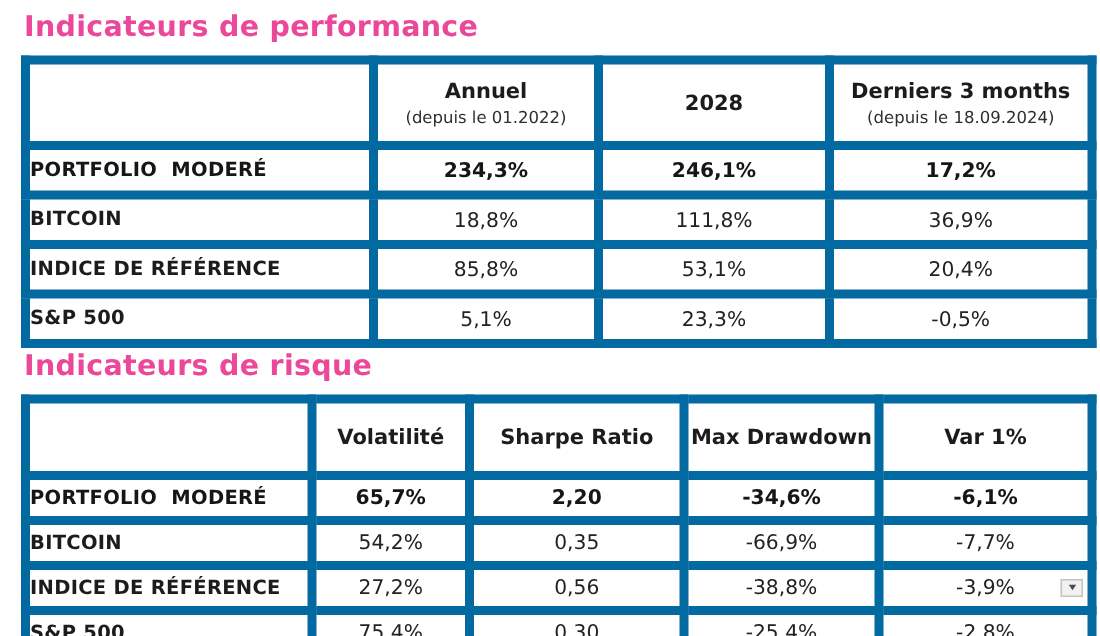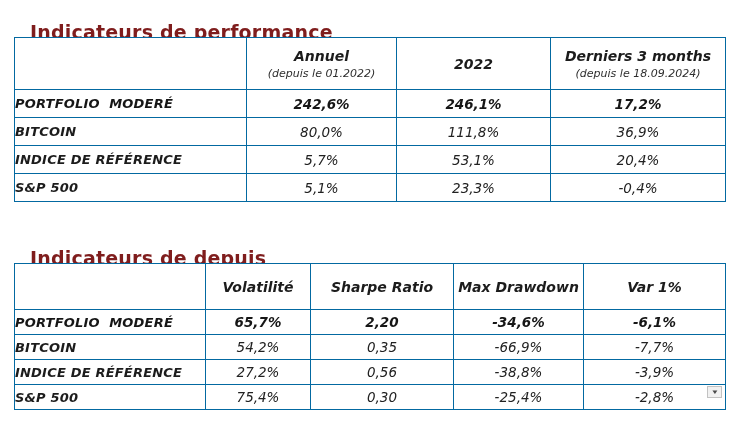--- a/index.html
+++ b/index.html
@@ -7,41 +7,40 @@
     width:733px;height:424px;
     background:#ffffff;
     font-family:"DejaVu Sans","Liberation Sans",sans-serif;
     color:#1e1e1e;
     position:relative;
     overflow:hidden;
   }
   .section-title{
     position:absolute;left:14px;
     font-size:19px;font-weight:800;letter-spacing:.2px;
-    color:#7f1d1d;margin:16px;
+    color:#ec4899;margin:2px;
   }
   #perf-title{top:5px;}
   #risk-title{top:231px;}
 
   table{
     position:absolute;left:14px;
     border-collapse:collapse;table-layout:fixed;
     width:711px;
     background:#ffffff;
   }
   #perf-table{top:37px;}
   #risk-table{top:263px;border-radius:19px;}
 
   th,td{
-    border:1px solid #0369a1;
+    border:6px solid #0369a1;
     text-align:center;vertical-align:middle;
     padding:0;
     font-size:13.5px;
     color:#222222;
-    font-style:italic;
   }
   #perf-table td{height:27px;}
   #risk-table td{height:24px;}
   #perf-table .hdr-row th{height:51px;}
   #risk-table .hdr-row th{height:45px;}
 
   .col-main{
     font-weight:700;font-size:14px;color:#1c1c1c;line-height:18px;
   }
   .col-sub{
@@ -86,55 +85,55 @@
       <col style="width:175px">
     </colgroup>
   <tbody>
       <tr class="hdr-row">
     <th></th>
     <th>
       <div class="col-main">Annuel</div>
       <div class="col-sub">(depuis le 01.2022)</div>
     </th>
     <th>
-      <div class="col-main">2022</div>
+      <div class="col-main">2028</div>
     </th>
     <th>
       <div class="col-main">Derniers 3 months</div>
       <div class="col-sub">(depuis le 18.09.2024)</div>
     </th>
   </tr>
   <tr class="emph">
     <td class="row-label">PORTFOLIO  MODERÉ</td>
-    <td>242,6%</td>
+    <td>234,3%</td>
     <td>246,1%</td>
     <td>17,2%</td>
   </tr>
   <tr>
     <td class="row-label">BITCOIN</td>
-    <td>80,0%</td>
+    <td>18,8%</td>
     <td>111,8%</td>
     <td>36,9%</td>
   </tr>
   <tr>
     <td class="row-label">INDICE DE RÉFÉRENCE</td>
-    <td>5,7%</td>
+    <td>85,8%</td>
     <td>53,1%</td>
     <td>20,4%</td>
   </tr>
   <tr>
     <td class="row-label">S&amp;P 500</td>
     <td>5,1%</td>
     <td>23,3%</td>
-    <td>-0,4%</td>
+    <td>-0,5%</td>
   </tr>
 </tbody>
   </table>
 
-<h1 id="risk-title" class="section-title">Indicateurs de depuis</h1>
+<h1 id="risk-title" class="section-title">Indicateurs de risque</h1>
 
 <table id="risk-table">
   <colgroup>
       <col style="width:191px">
       <col style="width:105px">
       <col style="width:143px">
       <col style="width:130px">
       <col style="width:142px">
     </colgroup>
   <tbody>

